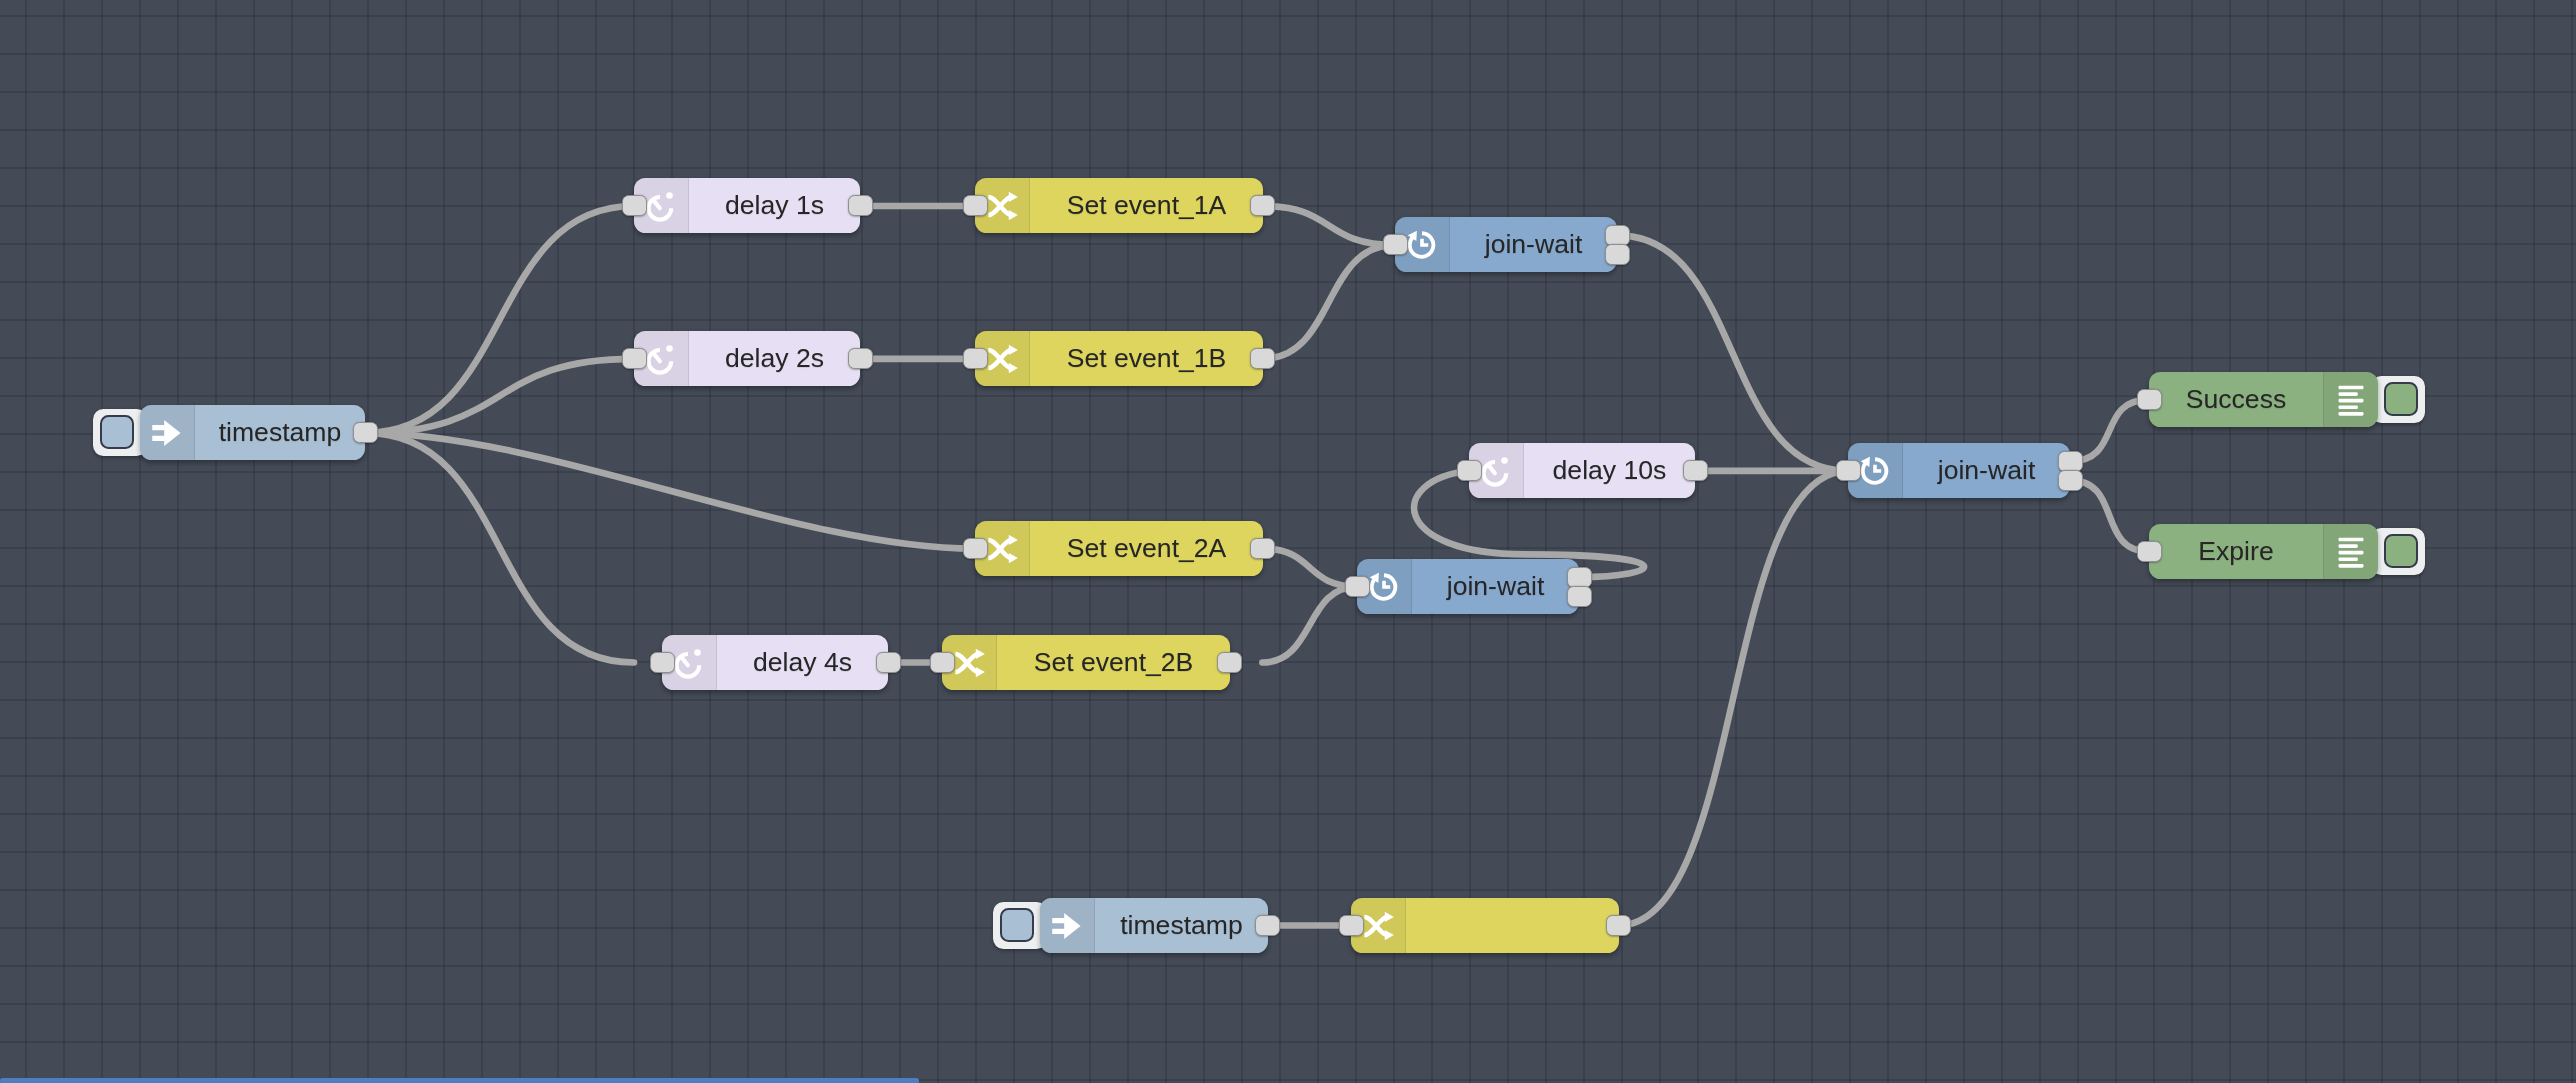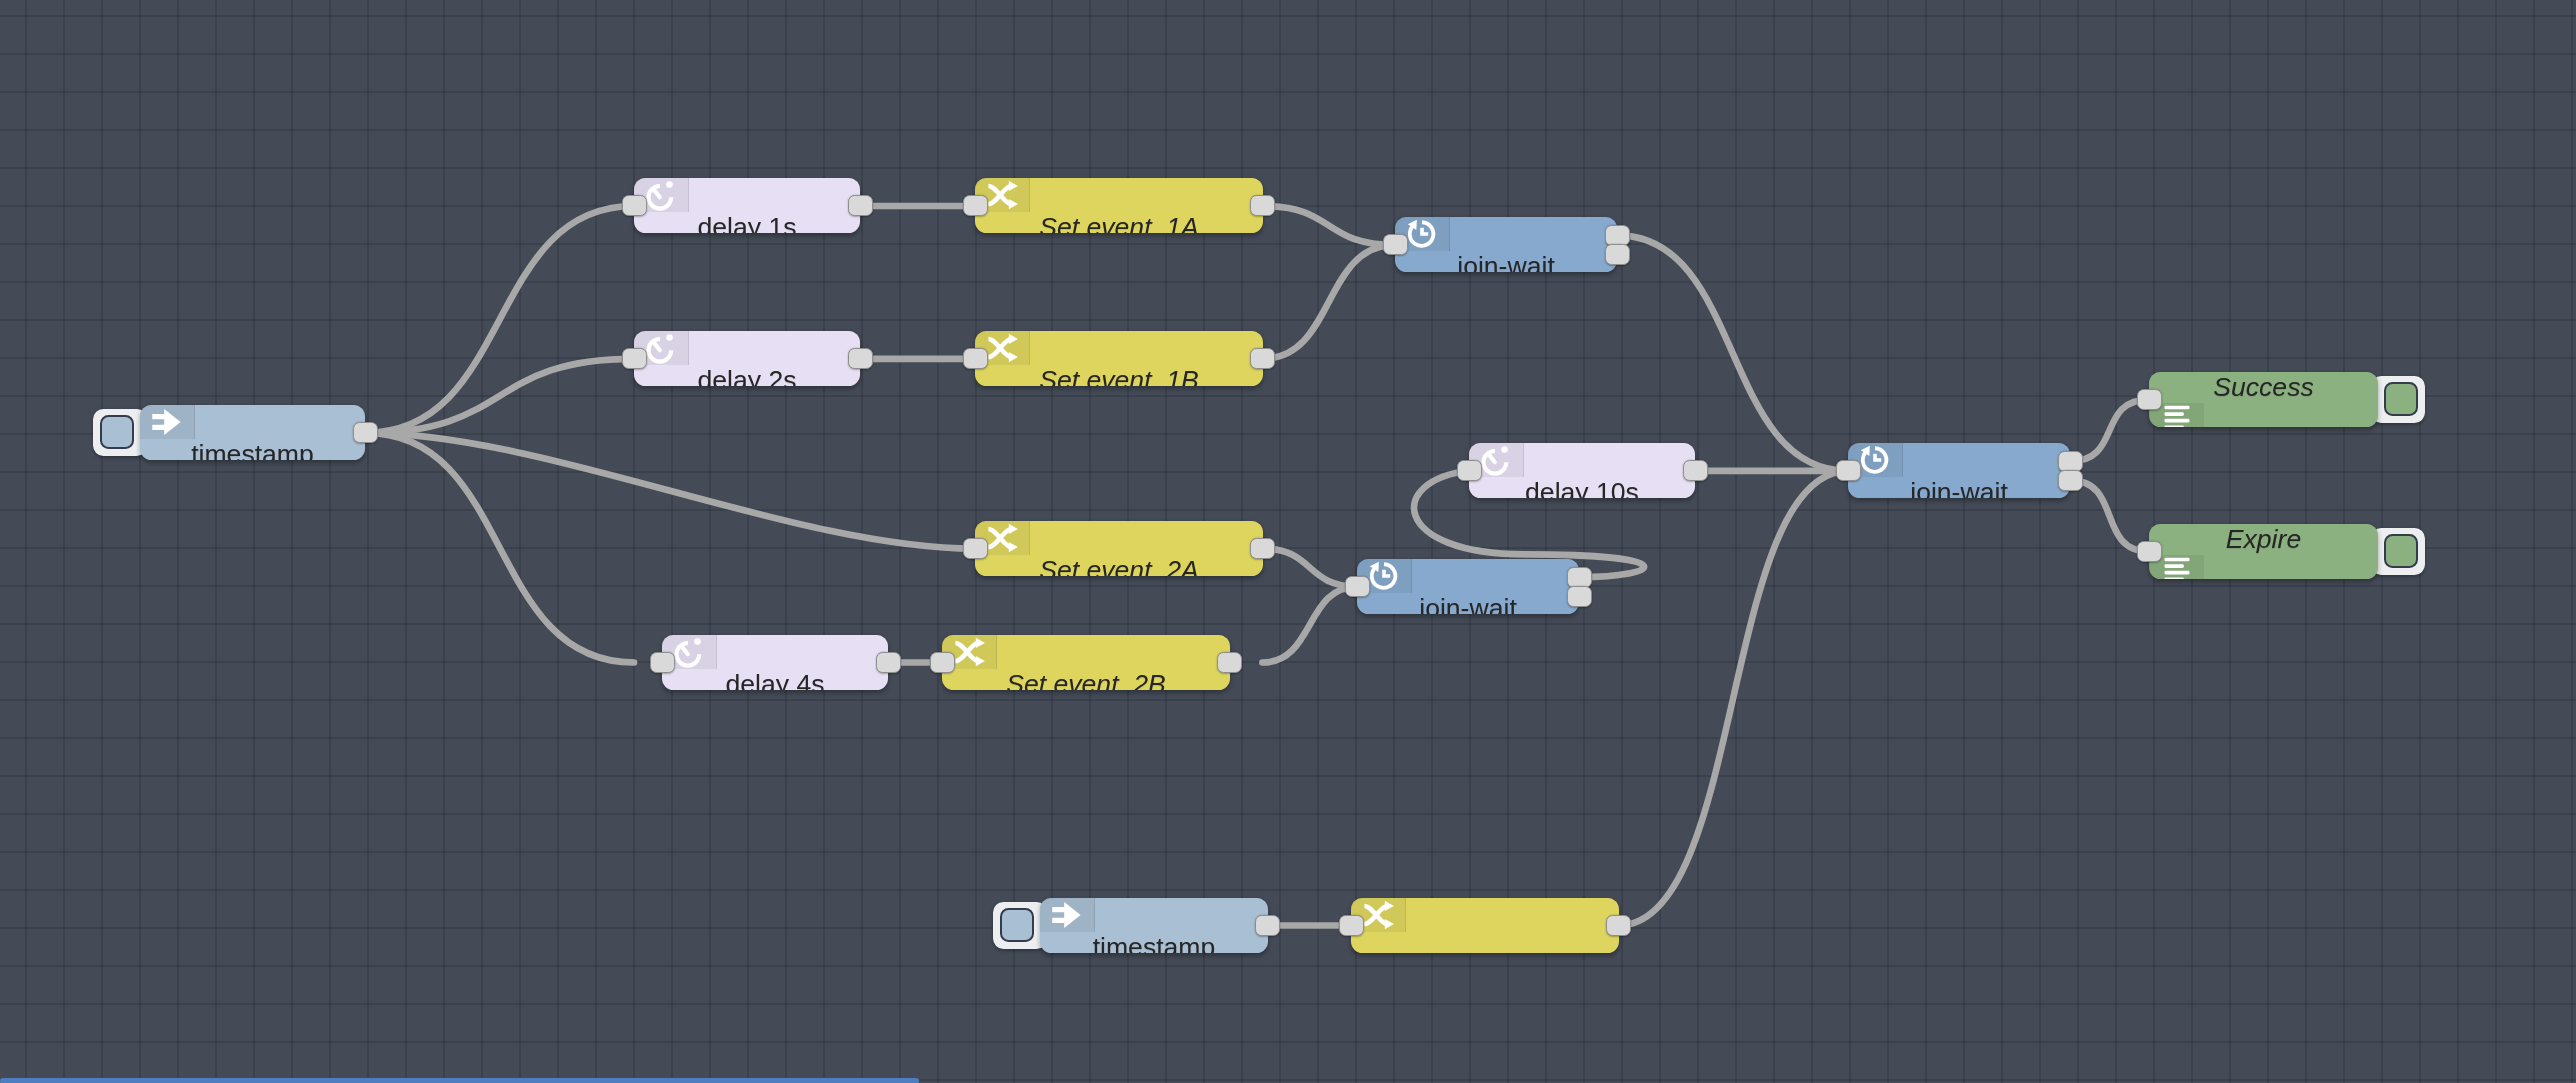--- a/index.html
+++ b/index.html
@@ -9,29 +9,29 @@
     background-image:
       repeating-linear-gradient(to right, rgba(0,0,0,0.13) 0 1.9px, transparent 1.9px 38px),
       repeating-linear-gradient(to bottom, rgba(0,0,0,0.13) 0 1.9px, transparent 1.9px 38px);
     background-position:25px 0px, 0px 15px;
     font-family:"Liberation Sans","DejaVu Sans",sans-serif;
   }
   #wires{position:absolute;left:0;top:0;z-index:1;}
   .wire{fill:none;stroke-width:7;stroke-linecap:round;}
   .node{position:absolute;height:55px;z-index:2;}
   .body{position:relative;display:flex;height:100%;border-radius:11.4px;
-        box-shadow:0 2.8px 5.7px rgba(0,0,0,0.32);overflow:hidden;z-index:1;flex-direction:column;}
+        box-shadow:0 2.8px 5.7px rgba(0,0,0,0.32);overflow:hidden;z-index:1;}
   .icon-section{flex:0 0 auto;display:flex;align-items:center;justify-content:center;
         background:rgba(0,0,0,0.06);border-right:1.9px solid rgba(0,0,0,0.09);box-sizing:border-box;}
   .icon-section.right{border-right:none;border-left:1.9px solid rgba(0,0,0,0.09);}
   .icon-section svg{width:34px;height:34px;display:block;}
   .comment .icon-section{background:rgba(0,0,0,0.035);border-right-color:rgba(0,0,0,0.07);}
   .label{flex:1;display:flex;align-items:center;justify-content:center;font-size:26.6px;
         color:#262626;white-space:nowrap;padding:0 9.5px;text-shadow:0 0.9px 0.9px rgba(0,0,0,0.10);}
-  .label.italic{font-style:italic;}
+  .label.italic{}
   .port{position:absolute;width:25px;height:21px;background:#d9d9d9;border:1.9px solid #8e8e8e;
         border-radius:6.6px;box-sizing:border-box;z-index:3;box-shadow:0 0.9px 1.9px rgba(0,0,0,0.3);}
   .btn{position:absolute;top:3.8px;width:54px;height:47px;background:#eceef0;border-radius:10.4px;
         z-index:0;box-shadow:0 1.9px 3.8px rgba(0,0,0,0.3);}
   .btn.left{left:-47px;}
   .btn.right{right:-47px;}
   .btn-inner{position:absolute;top:6.6px;width:34px;height:34px;border:2.8px solid #343b4a;
         border-radius:8.5px;box-sizing:border-box;}
   .btn.left .btn-inner{left:6.6px;}
   .btn.right .btn-inner{right:6.6px;}

